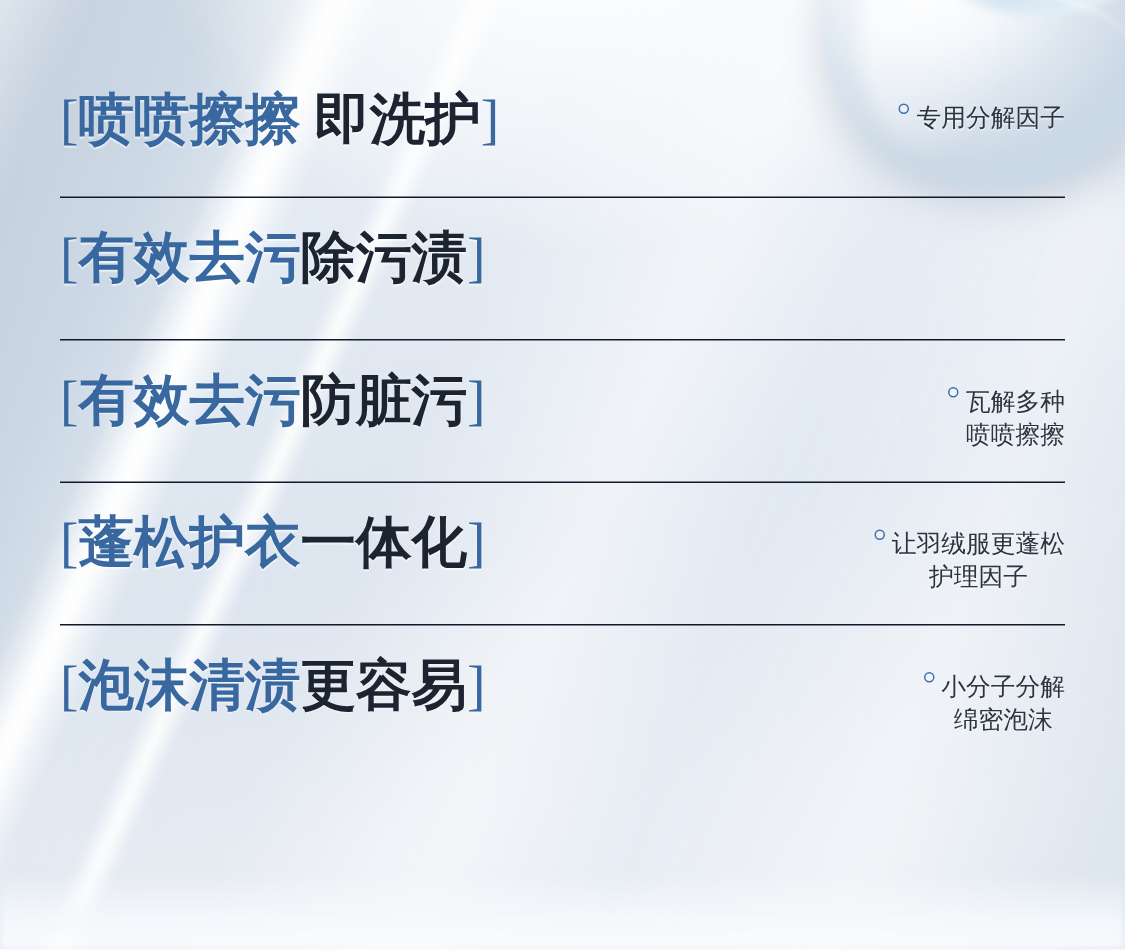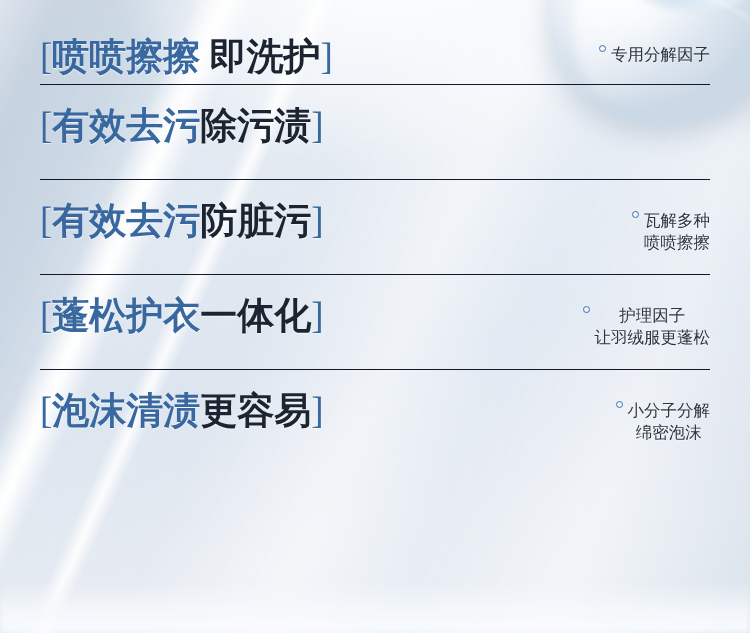--- a/index.html
+++ b/index.html
@@ -145,21 +145,21 @@
 
   .feature-row {
     position: relative;
     box-sizing: border-box;
     height: 95px;
     padding: 0 40px;
     display: flex;
     align-items: flex-start;
     justify-content: space-between;
   }
-  .feature-row.first { height: 85px; }
+  .feature-row.first { height: 108px; margin-top: 24px; }
 
   .headline {
     white-space: nowrap;
     font-family: "Liberation Serif", "DejaVu Serif", serif;
     font-size: 37px;
     line-height: 1;
     font-weight: 700;
     letter-spacing: 0px;
     margin-top: 22px;
     text-shadow: 0 1px 1px rgba(255,255,255,0.65);
@@ -249,22 +249,22 @@
         <span class="note-line">瓦解多种</span>
         <span class="note-line">喷喷擦擦</span>
       </div>
       <div class="divider"></div>
     </div>
 
     <div class="feature-row">
       <div class="headline"><span class="hl-brk">[</span><span class="hl-blue">蓬松护衣</span><span class="hl-dark">一体化</span><span class="hl-brk">]</span></div>
       <div class="note two-line">
         <span class="bullet-dot"></span>
+        <span class="note-line">让羽绒服更蓬松</span>
         <span class="note-line">护理因子</span>
-        <span class="note-line">让羽绒服更蓬松</span>
       </div>
       <div class="divider"></div>
     </div>
 
     <div class="feature-row">
       <div class="headline"><span class="hl-brk">[</span><span class="hl-blue">泡沫清渍</span><span class="hl-dark">更容易</span><span class="hl-brk">]</span></div>
       <div class="note two-line">
         <span class="bullet-dot"></span>
         <span class="note-line">小分子分解</span>
         <span class="note-line">绵密泡沫</span>

